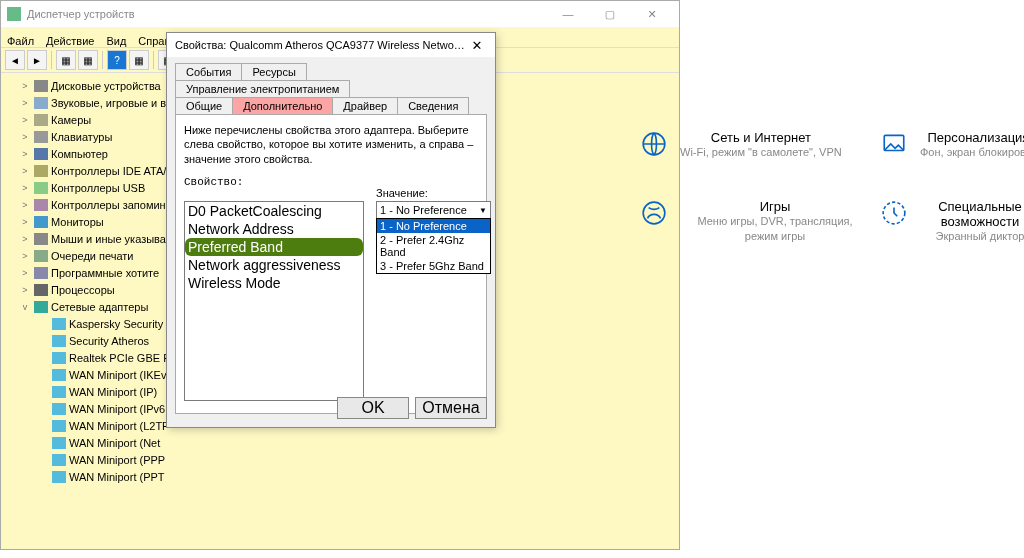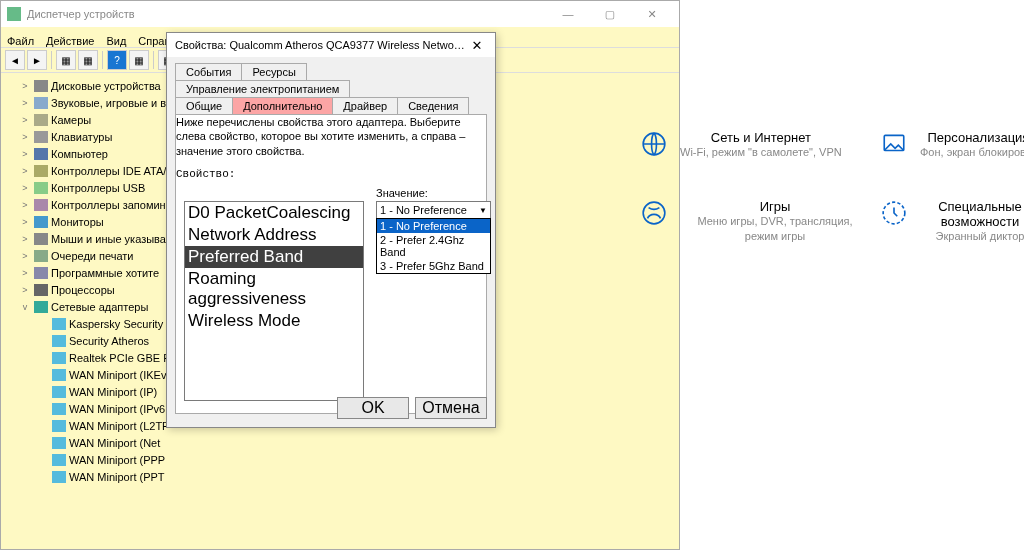--- a/index.html
+++ b/index.html
@@ -38,26 +38,26 @@
 .ico-adapter { background: #5bd; }
 
 
 .props { position: absolute; left: 166px; top: 32px; width: 330px; height: 396px; background: #f0f0f0; border: 1px solid #888; box-shadow: 2px 2px 8px rgba(0,0,0,0.2); z-index: 10; }
 .props-titlebar { height: 24px; display: flex; align-items: center; padding: 0 8px; background: #fff; }
 .props-titlebar .title { flex: 1; font-size: 11px; white-space: nowrap; overflow: hidden; text-overflow: ellipsis; }
 .props-titlebar .close { width: 20px; text-align: center; font-size: 13px; }
 .props-tabs { display: flex; flex-wrap: wrap; padding: 6px 24px 0 8px; }
 .props-tab { border: 1px solid #aaa; border-bottom: none; padding: 2px 10px; background: #f0f0f0; font-size: 11px; margin-right: -1px; position: relative; }
 .props-tab.active { background: #fca5a5; z-index: 2; }
-.props-body { margin: 0 8px 8px 8px; border: 1px solid #aaa; background: #fff; height: 300px; font-size: 11px; position: relative; }
+.props-body { margin: 0 8px 8px 8px; border: 1px solid #aaa; background: #fff; height: 300px; padding: 8px; font-size: 11px; position: relative; }
 .props-desc { margin-bottom: 10px; line-height: 1.3; color: #000; }
 .props-label { margin-bottom: 2px; font-family: Liberation Mono, monospace; }
 .props-listbox { position: absolute; left: 8px; top: 86px; width: 180px; height: 200px; border: 1px solid #7a7a7a; background: #fff; overflow: hidden; }
-.props-listbox .item { padding: 1px 3px; font-size: 17px; }
-.props-listbox .item.sel { background: #404040; color: #fff; }
+.props-listbox .item { padding: 1px 3px; font-size: 14px; }
+.props-listbox .item.sel { background: #4d7c0f; color: #fff; border-radius: 6px; }
 .props-value-label { position: absolute; left: 200px; top: 72px; }
 .props-combo { position: absolute; left: 200px; top: 86px; width: 115px; }
 .props-combo .box { height: 18px; border: 1px solid #7a7a7a; background: #fff; display: flex; align-items: center; padding: 0 3px; font-size: 11px; }
 .props-combo .box .arrow { margin-left: auto; font-size: 8px; }
 .props-combo .dropdown { border: 1px solid #000; background: #fff; margin-top: -1px; }
 .props-combo .dropdown .opt { padding: 1px 3px; font-size: 11px; }
 .props-combo .dropdown .opt.sel { background: #0a64c8; color: #fff; }
 .props-buttons { position: absolute; right: 8px; bottom: 8px; display: flex; gap: 6px; }
 .props-buttons button { width: 72px; height: 22px; border: 1px solid #888; background: #e8e8e8; font-size: 16px; }
 
@@ -230,21 +230,21 @@
       <div class="props-tab">Сведения</div>
     </div>
   <div class="props-body">
     <div class="props-desc">Ниже перечислены свойства этого адаптера. Выберите слева свойство, которое вы хотите изменить, а справа – значение этого свойства.</div>
     <div class="props-label">Свойство:</div>
     <div class="props-value-label">Значение:</div>
     <div class="props-listbox" id="prop-list">
         <div class="item">D0 PacketCoalescing</div>
         <div class="item">Network Address</div>
         <div class="item sel">Preferred Band</div>
-        <div class="item">Roaming aggressiveness</div>
+        <div class="item">Network aggressiveness</div>
         <div class="item">Wireless Mode</div>
       </div>
     <div class="props-combo">
       <div class="box">
         <span>1 - No Preference</span>
         <span class="arrow">▼</span>
       </div>
       <div class="dropdown" id="val-drop">
           <div class="opt sel">1 - No Preference</div>
           <div class="opt">2 - Prefer 2.4Ghz Band</div>

